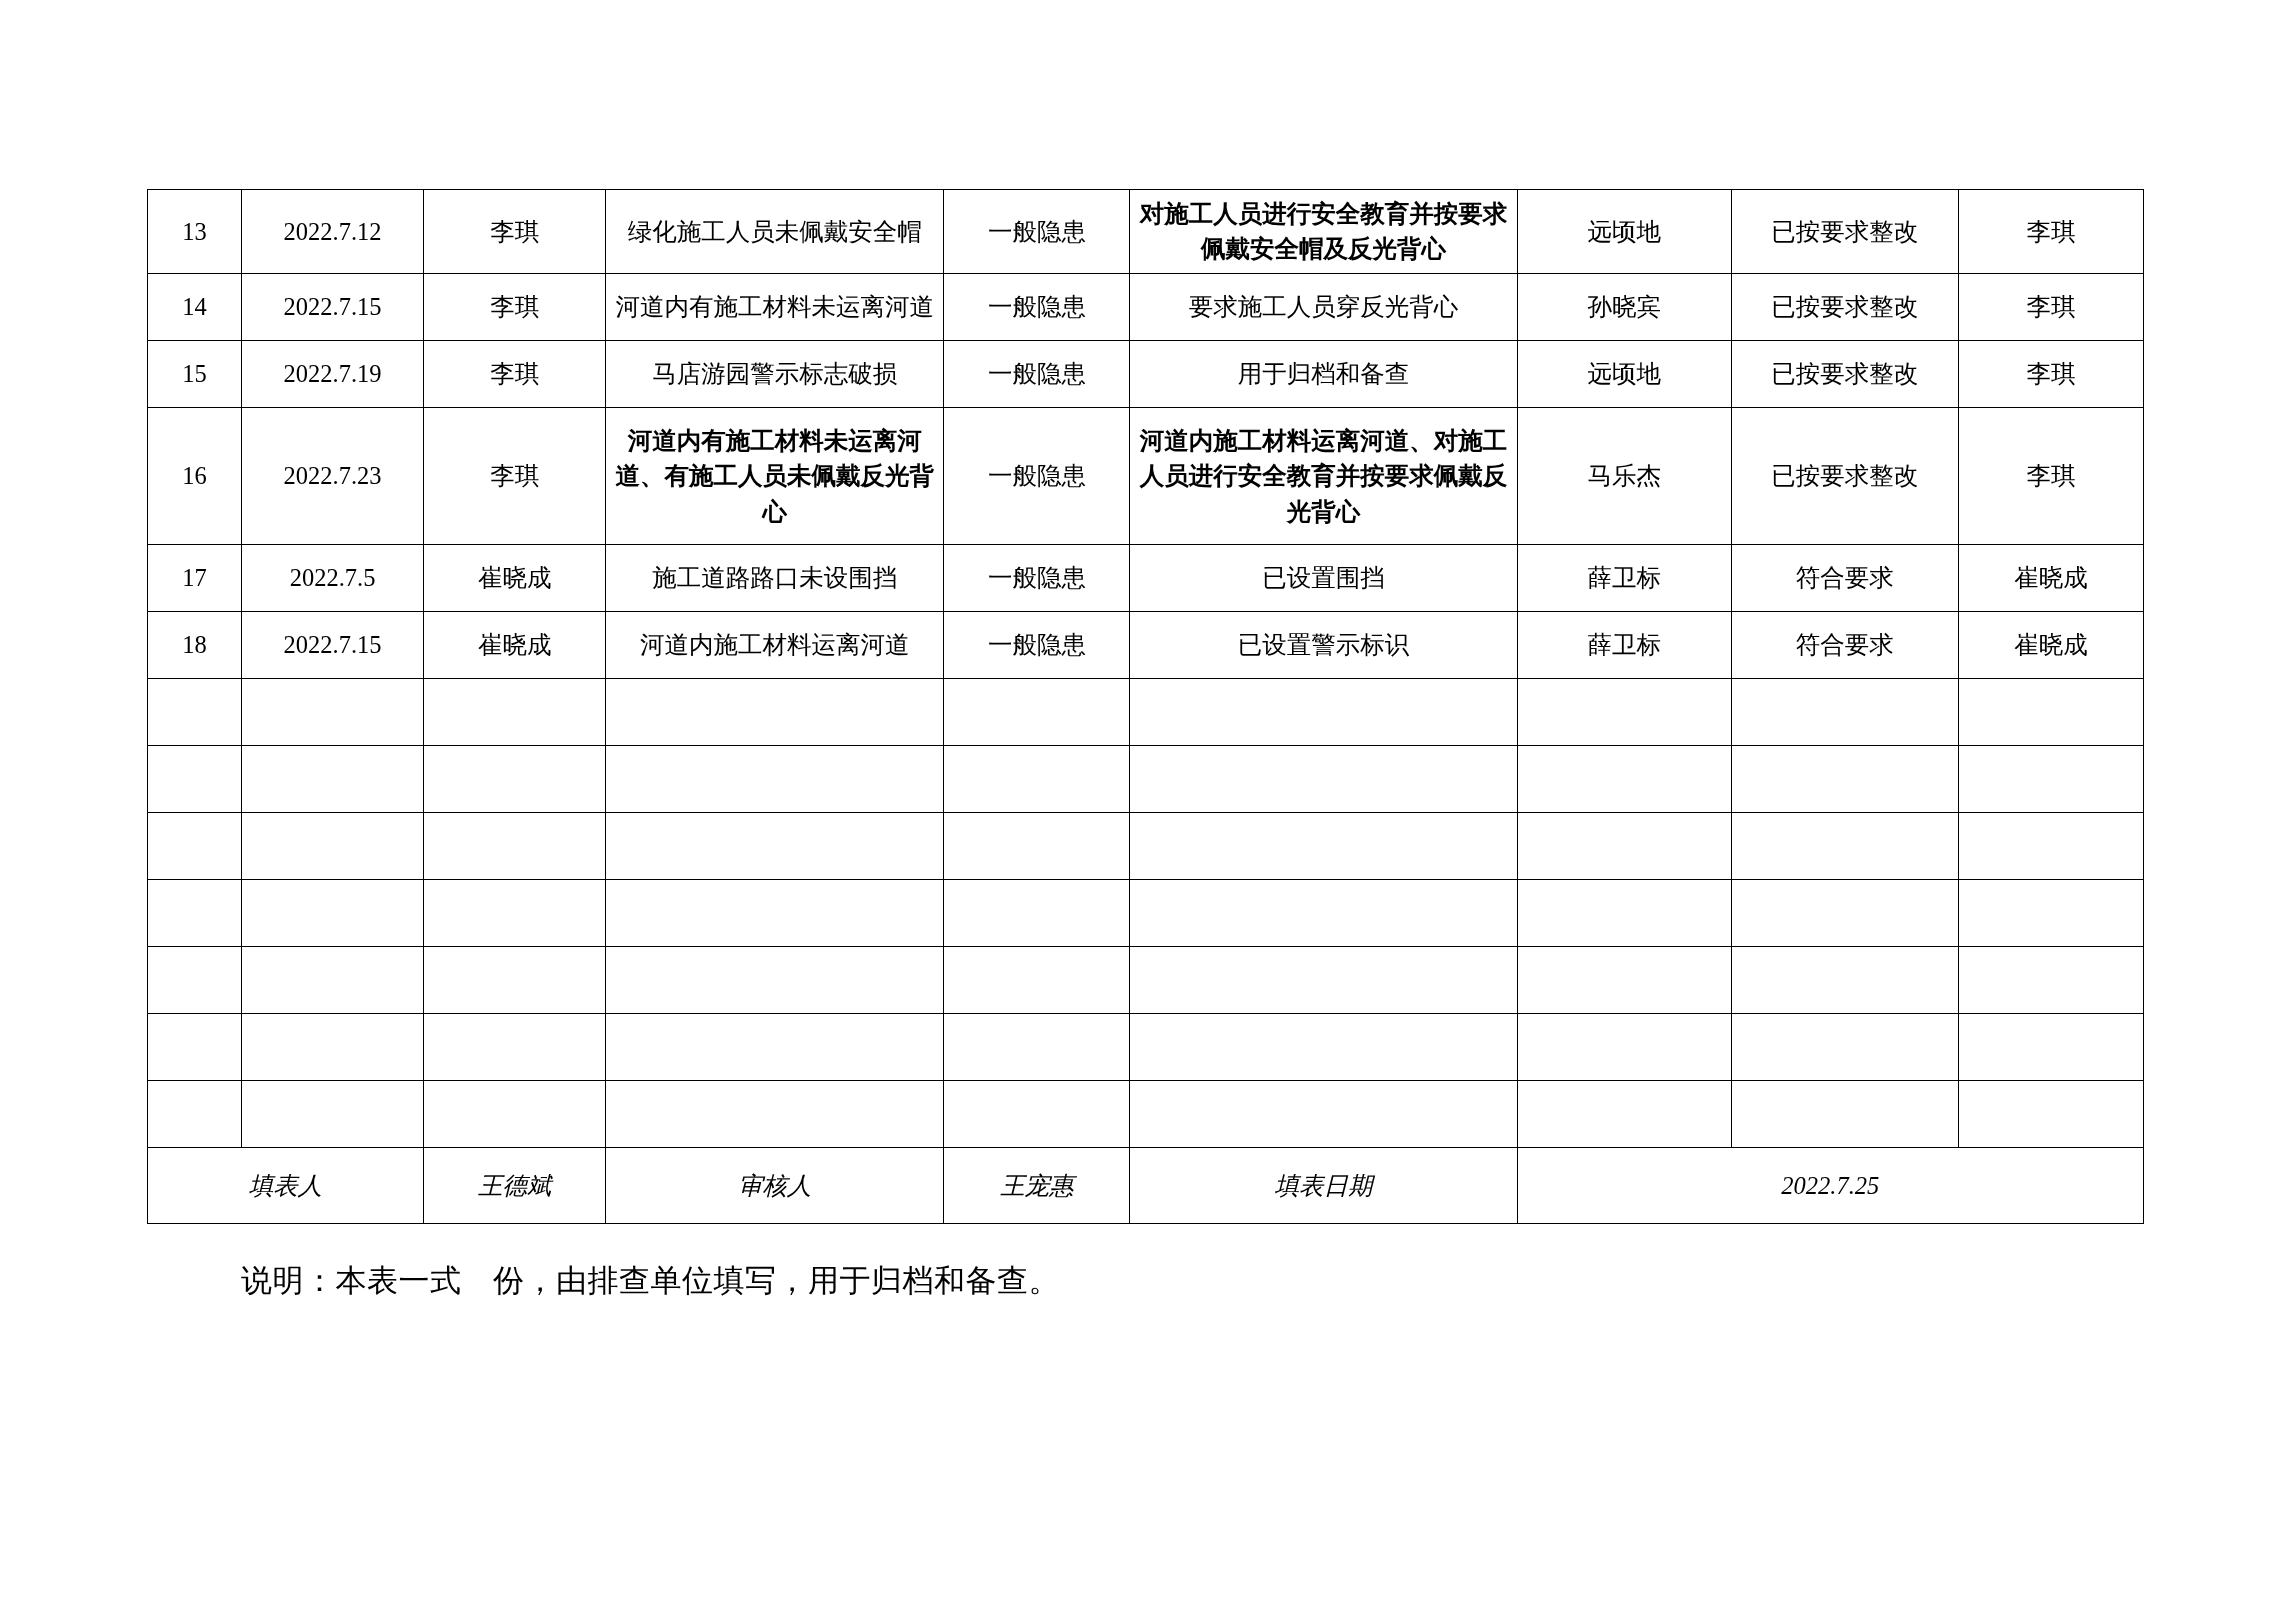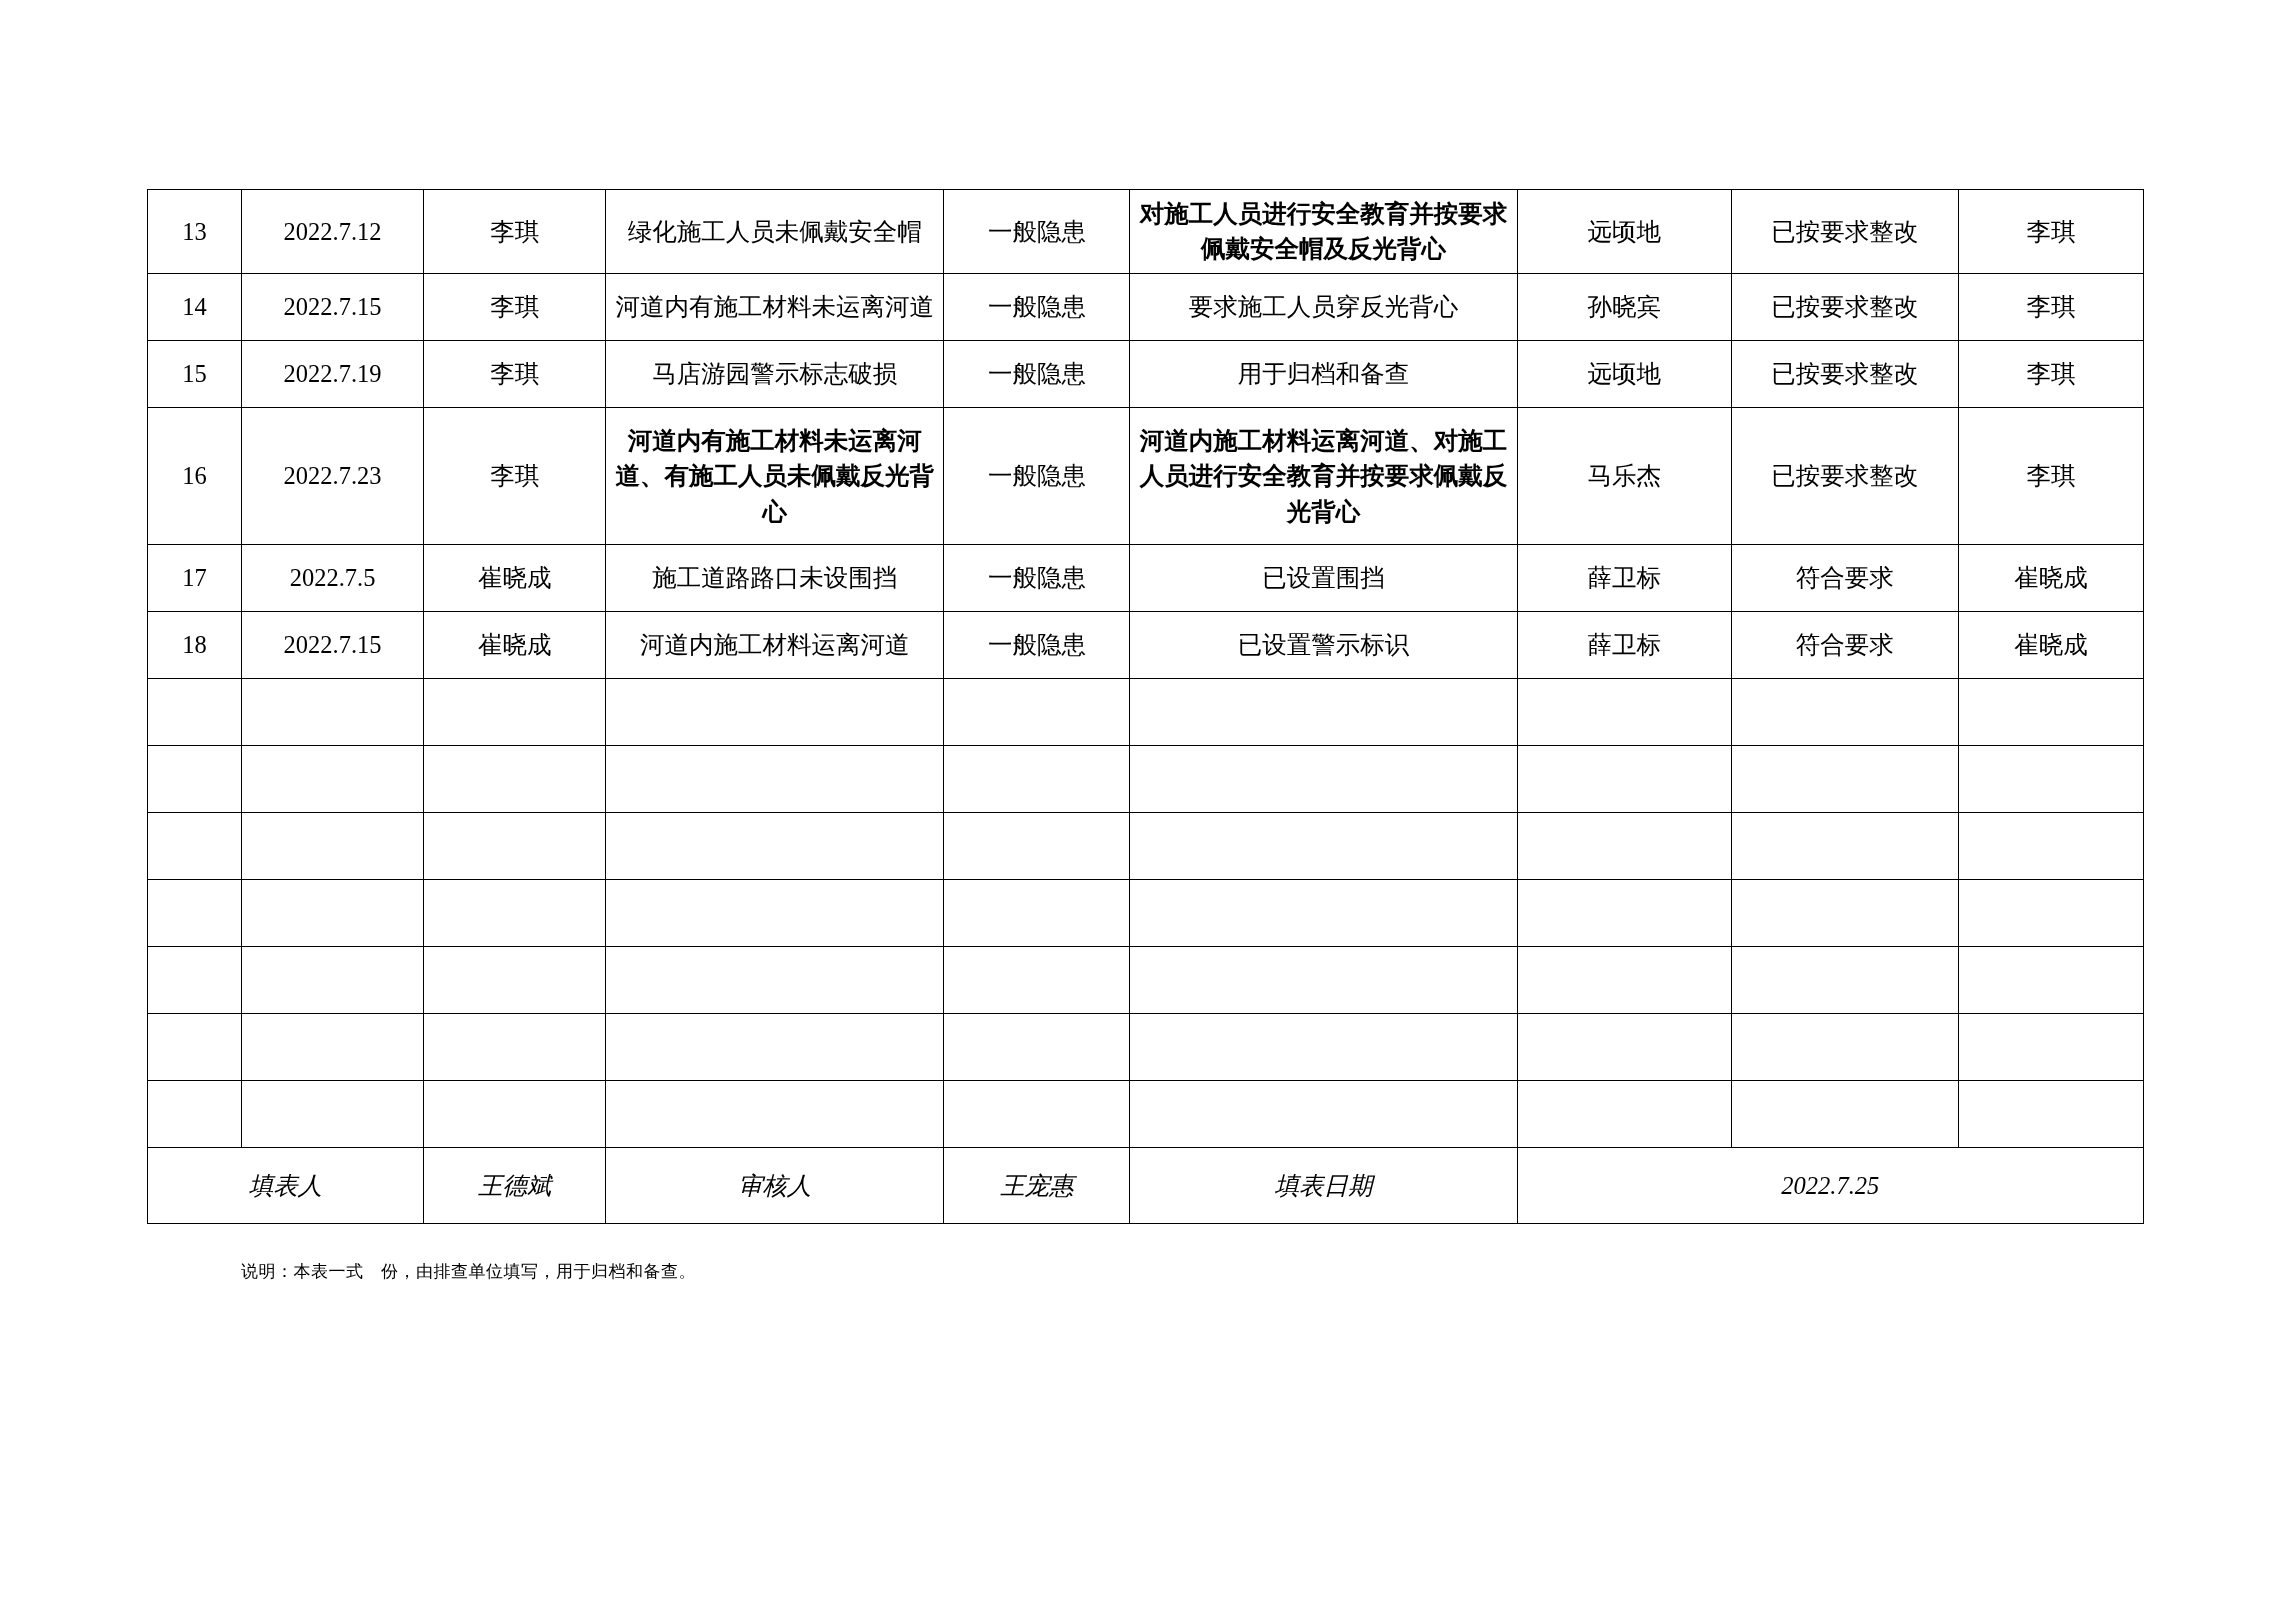--- a/index.html
+++ b/index.html
@@ -64,21 +64,21 @@
     text-align: justify;
     text-align-last: center;
     padding-left: 13.7px;
     padding-right: 13.7px;
     font-weight: bold;
   }
   .note {
     position: absolute;
     left: 241px;
     top: 1260px;
-    font-size: 17px;
+    font-size: 31px;
     letter-spacing: 0.5px;
   }
 </style>
 </head>
 <body>
 
 <div class="page">
 
   <div class="table-wrap">
     <table class="main">

